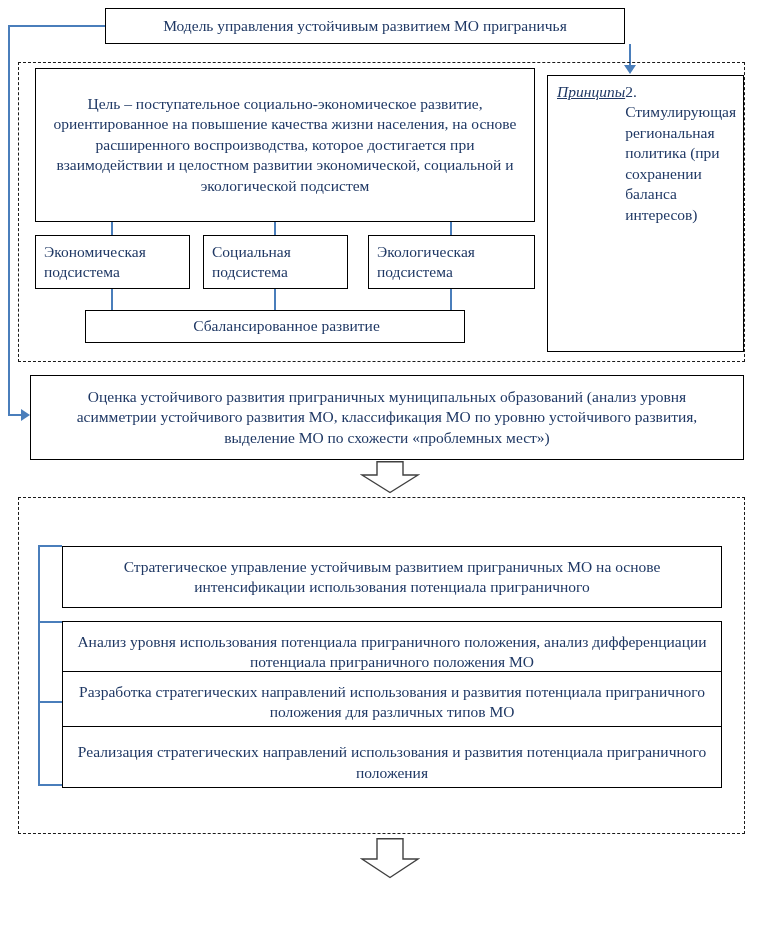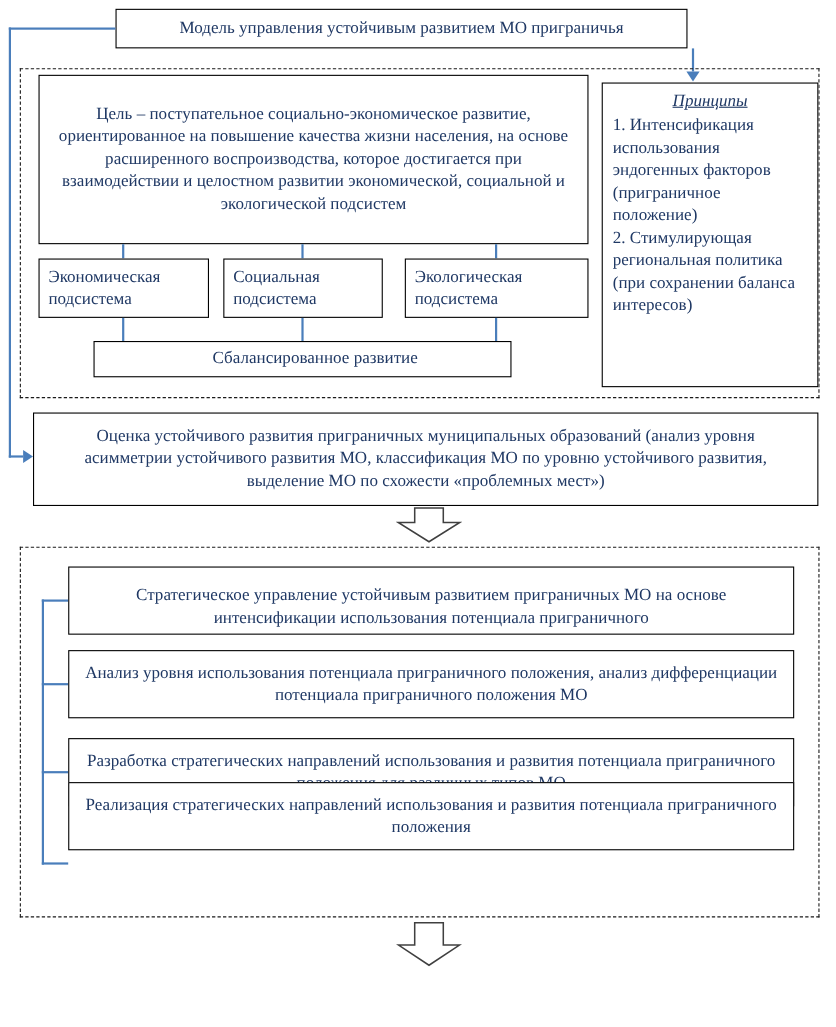--- a/index.html
+++ b/index.html
@@ -42,21 +42,21 @@
     border-right:6px solid transparent;
     border-top:9px solid #4a7ebb;
   }
   .arrowhead-right {
     position:absolute; width:0; height:0;
     border-top:6px solid transparent;
     border-bottom:6px solid transparent;
     border-left:9px solid #4a7ebb;
   }
 
-  .principles-box { flex-direction:column; align-items:stretch; justify-content:flex-start; padding:6px 9px; }
+  .principles-box { flex-direction:row; align-items:stretch; justify-content:flex-start; padding:6px 9px; }
   .principles-title { text-align:center; font-style:italic; text-decoration:underline; margin-bottom:2px; }
   .principles-item { text-align:left; }
 
   .block-arrow { position:absolute; }
 </style>
 </head>
 <body>
 
 <div class="canvas">
 
@@ -73,21 +73,20 @@
   <div class="arrowhead-right" style="left:21px; top:409px;"></div>
 
   <div class="dashed-container" style="left:18px; top:62px; width:727px; height:300px;"></div>
 
   <div class="box" style="left:35px; top:68px; width:500px; height:154px; padding:6px 16px;">
     <span>Цель – поступательное социально-экономическое развитие, ориентированное на повышение качества жизни населения, на основе расширенного воспроизводства, которое достигается при взаимодействии и целостном развитии экономической, социальной и экологической подсистем</span>
   </div>
 
   <div class="box principles-box" style="left:547px; top:75px; width:197px; height:277px;">
     <div class="principles-title">Принципы</div>
-    <div class="principles-item">1. Интенсификация использования эндогенных факторов (приграничное положение)</div>
     <div class="principles-item">2. Стимулирующая региональная политика (при сохранении баланса интересов)</div>
   </div>
 
   <div class="cline" style="left:111px; top:222px; width:2px; height:13px;"></div>
   <div class="cline" style="left:274px; top:222px; width:2px; height:13px;"></div>
   <div class="cline" style="left:450px; top:222px; width:2px; height:13px;"></div>
 
   <div class="box left" style="left:35px; top:235px; width:155px; height:54px;">
     <span>Экономическая подсистема</span>
   </div>
@@ -115,30 +114,30 @@
   </svg>
 
   <div class="dashed-container" style="left:18px; top:497px; width:727px; height:337px;"></div>
 
   <div class="cline" style="left:38px; top:545px; width:2px; height:241px;"></div>
   <div class="cline" style="left:38px; top:545px; width:24px; height:2px;"></div>
   <div class="cline" style="left:38px; top:621px; width:24px; height:2px;"></div>
   <div class="cline" style="left:38px; top:701px; width:24px; height:2px;"></div>
   <div class="cline" style="left:38px; top:784px; width:24px; height:2px;"></div>
 
-  <div class="box" style="left:62px; top:515px; width:660px; height:62px;align-items:flex-end;">
+  <div class="box" style="left:62px; top:546px; width:660px; height:62px;">
     <span>Стратегическое управление устойчивым развитием приграничных МО на основе интенсификации использования потенциала приграничного</span>
   </div>
-  <div class="box" style="left:62px; top:591px; width:660px; height:62px;">
+  <div class="box" style="left:62px; top:621px; width:660px; height:62px;">
     <span>Анализ уровня использования потенциала приграничного положения, анализ дифференциации потенциала приграничного положения МО</span>
   </div>
   <div class="box" style="left:62px; top:671px; width:660px; height:62px;">
     <span>Разработка стратегических направлений использования и развития потенциала приграничного положения для различных типов МО</span>
   </div>
-  <div class="box" style="left:62px; top:711px; width:660px; height:62px;">
+  <div class="box" style="left:62px; top:726px; width:660px; height:62px;align-items:flex-end;">
     <span>Реализация стратегических направлений использования и развития потенциала приграничного положения</span>
   </div>
 
   <svg class="block-arrow" style="left:360px; top:838px;" width="60" height="41" viewBox="0 0 60 41">
     <polygon points="17,0.8 43,0.8 43,21 58,21 30,39.5 2,21 17,21" fill="#ffffff" stroke="#404040" stroke-width="1.4" stroke-linejoin="miter"></polygon>
   </svg>
 
 
 </div>
 

